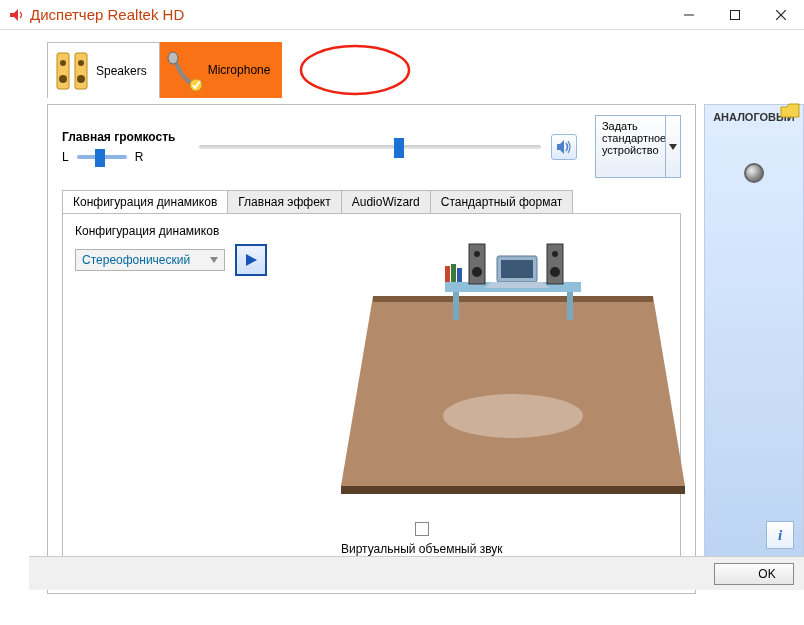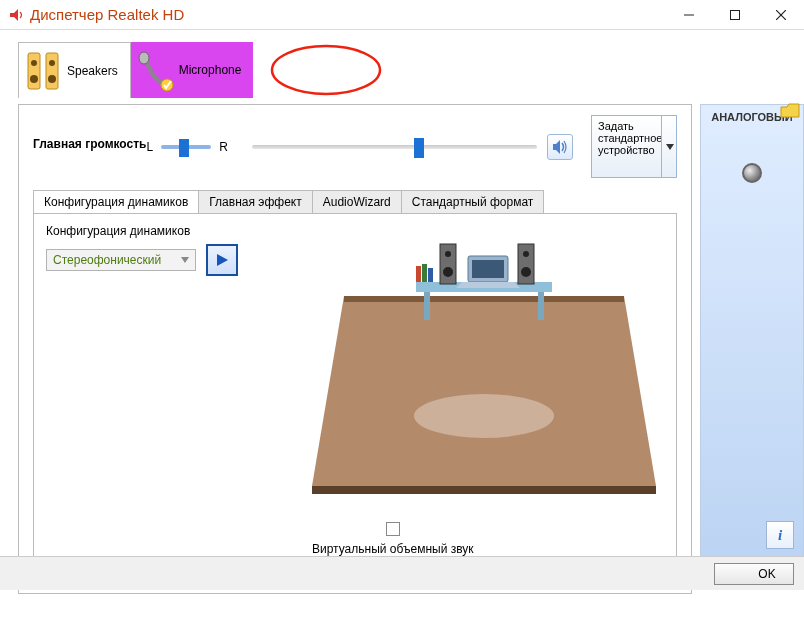--- a/index.html
+++ b/index.html
@@ -3,39 +3,39 @@
 <meta charset="utf-8">
 <style>
 * { box-sizing: border-box; font-family: "Segoe UI", Tahoma, sans-serif; }
 body { margin: 0; background: #fff; width: 804px; height: 625px; overflow: hidden; }
 
 .titlebar { height: 30px; display: flex; align-items: center; padding-left: 8px; border-bottom: 1px solid #ddd; }
 .titlebar .app-icon { width: 16px; height: 16px; margin-right: 6px; }
 .titlebar .title { font-size: 15px; color: #c2410c; flex: 1; }
 .winbtn { width: 46px; height: 30px; display: flex; align-items: center; justify-content: center; cursor: pointer; }
 
-.window-body { position: relative; display: flex; height: 560px; }
+.window-body { position: relative; display: flex; height: 560px; margin-left: 29px; }
 
 
 .main-col { width: 700px; padding: 12px 8px 4px 18px; }
 
 
 .devtabs { display: flex; align-items: flex-end; height: 56px; margin-bottom: 6px; position: relative; }
 .devtab { display: flex; align-items: center; height: 56px; padding: 0 12px 0 4px; cursor: pointer; font-size: 12px; }
 .devtab.active { background: #fff; border: 1px solid #bbb; border-bottom: none; }
-.devtab:not(.active) { background: #d946ef; }
+.devtab:not(.active) { background: #f97316; }
 .devtab .dev-icon { width: 40px; height: 44px; display: flex; align-items: center; justify-content: center; margin-right: 4px; }
 
 .red-annot { position: absolute; left: 250px; top: -2px; pointer-events: none; }
 
 
 .panel { border: 1px solid #bbb; background: #fff; padding: 10px 14px 14px 14px; height: 490px; }
 
 .volume-row { display: flex; align-items: center; margin-bottom: 12px; }
-.vol-left { display: flex; flex-direction: row; font-size: 12px; margin-right: 14px; }
+.vol-left { display: flex; flex-direction: column; font-size: 12px; margin-right: 14px; }
 .vol-left .lbl { font-weight: bold; margin-bottom: 6px; }
 .balance { display: flex; align-items: center; gap: 8px; }
 .bal-track { position: relative; width: 50px; height: 4px; background: #8eb3e6; border-radius: 2px; }
 .bal-thumb { position: absolute; top: -6px; left: 18px; width: 10px; height: 18px; background: #1b72d4; }
 
 .main-track { position: relative; flex: 1; height: 4px; background: linear-gradient(#c9c9c9,#e8e8e8); border-radius: 2px; margin: 0 10px; }
 .main-thumb { position: absolute; top: -7px; left: 57%; width: 10px; height: 20px; background: #1b72d4; }
 
 .vol-icon { width: 26px; height: 26px; border: 1px solid #9db9d8; background: linear-gradient(#fff,#dfeafd); border-radius: 3px; display:flex; align-items:center; justify-content:center; cursor:pointer; }
 
@@ -44,21 +44,21 @@
 .default-btn .caret { position: absolute; right: 0; top: 0; bottom: 0; width: 16px; border-left: 1px solid #9bb6d7; display: flex; align-items: center; justify-content: center; }
 
 
 .subtabs { display: flex; font-size: 12px; margin-top: 2px; }
 .subtab { padding: 4px 10px; border: 1px solid #bbb; border-bottom: none; background: #ececec; cursor: pointer; margin-right: -1px; }
 .subtab.active { background: #fff; position: relative; z-index: 2; }
 .subpanel { border: 1px solid #bbb; height: 372px; position: relative; padding: 10px 12px; }
 
 .cfg-label { font-size: 12px; margin-bottom: 6px; }
 .cfg-row { display: flex; align-items: center; gap: 10px; }
-.cfg-select { width: 150px; border: 1px solid #b3b3b3; background: #f3f3f3; color: #4d7c0f; font-size: 12px; height: 22px; display: flex; align-items: center; justify-content: space-between; padding: 0 6px; }
+.cfg-select { width: 150px; border: 1px solid #b3b3b3; background: #f3f3f3; color: #0369a1; font-size: 12px; height: 22px; display: flex; align-items: center; justify-content: space-between; padding: 0 6px; }
 .play-btn { width: 32px; height: 32px; border: 2px solid #1850a0; background: linear-gradient(#eaf2ff,#cfe0fb); display:flex; align-items:center; justify-content:center; cursor:pointer; }
 
 .room-illus { position: absolute; left: 270px; top: 12px; width: 360px; height: 300px; }
 
 .virtual-surround { position: absolute; left: 278px; bottom: 28px; display: flex; align-items: center; font-size: 12px; gap: 6px; flex-direction: column; }
 .virtual-surround .chk { width: 14px; height: 14px; border: 1px solid #888; background: #fff; cursor: pointer; }
 
 
 .side-col { width: 104px; padding-top: 74px; }
 .side-panel { background: linear-gradient(#e0edff,#bcd4f3); height: 454px; border: 1px solid #bdcde6; text-align: center; padding-top: 6px; position: relative; }

